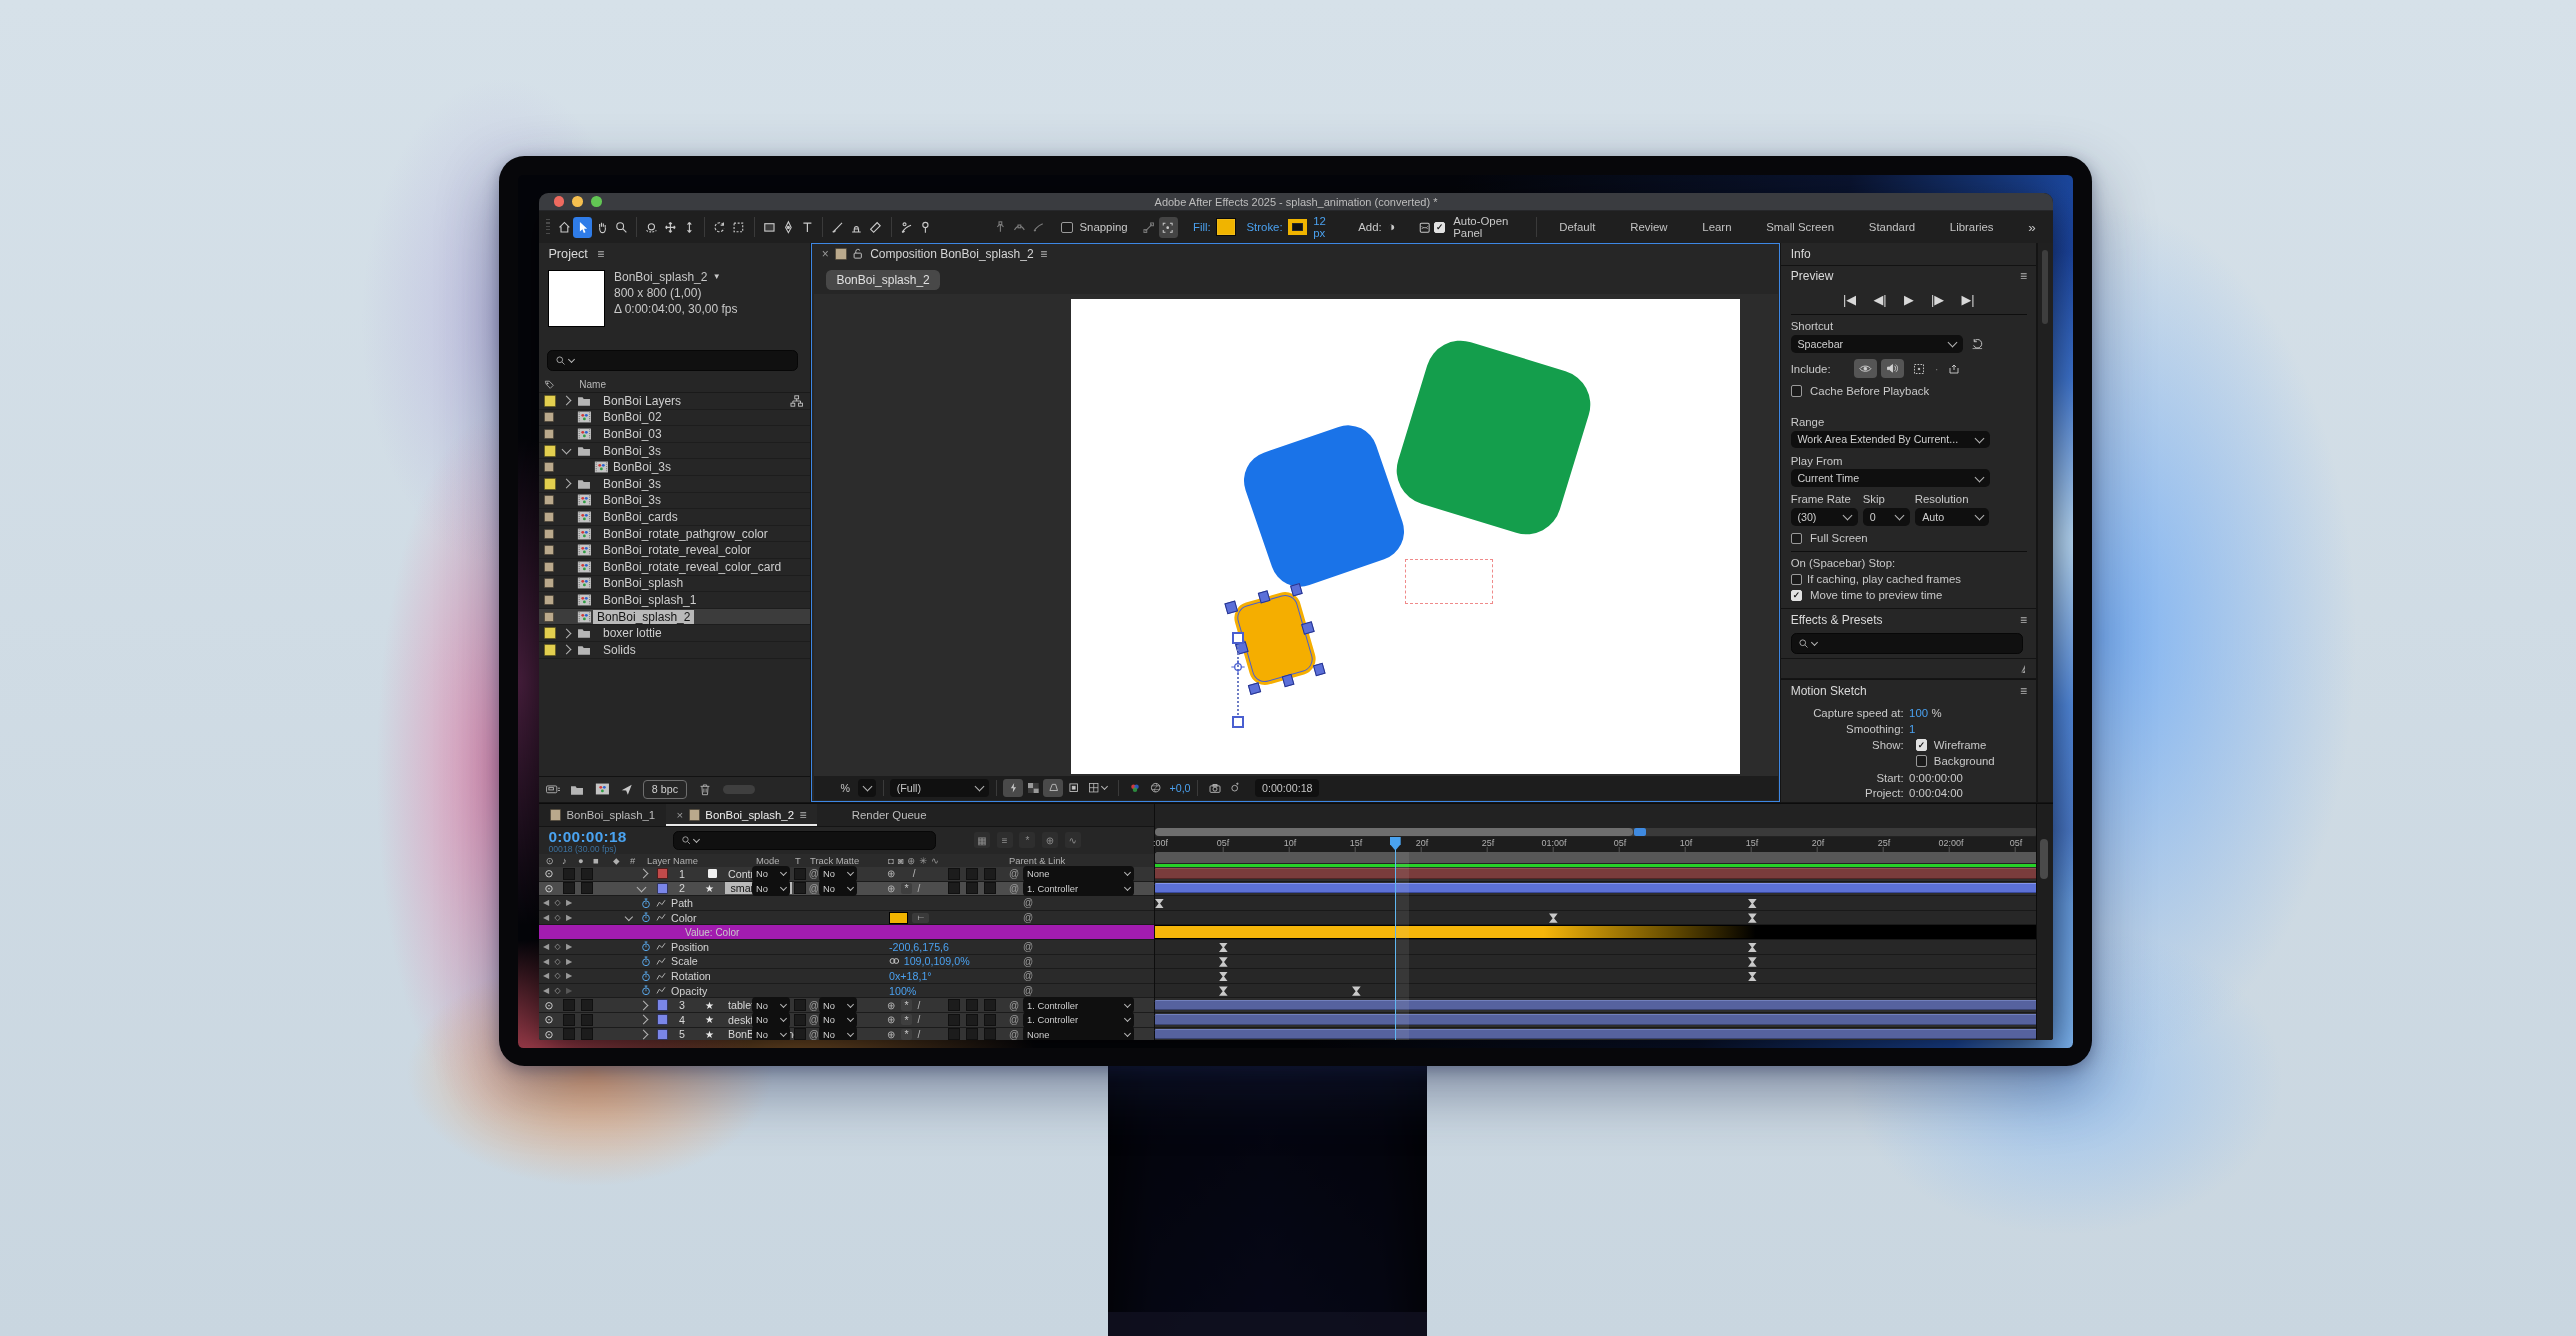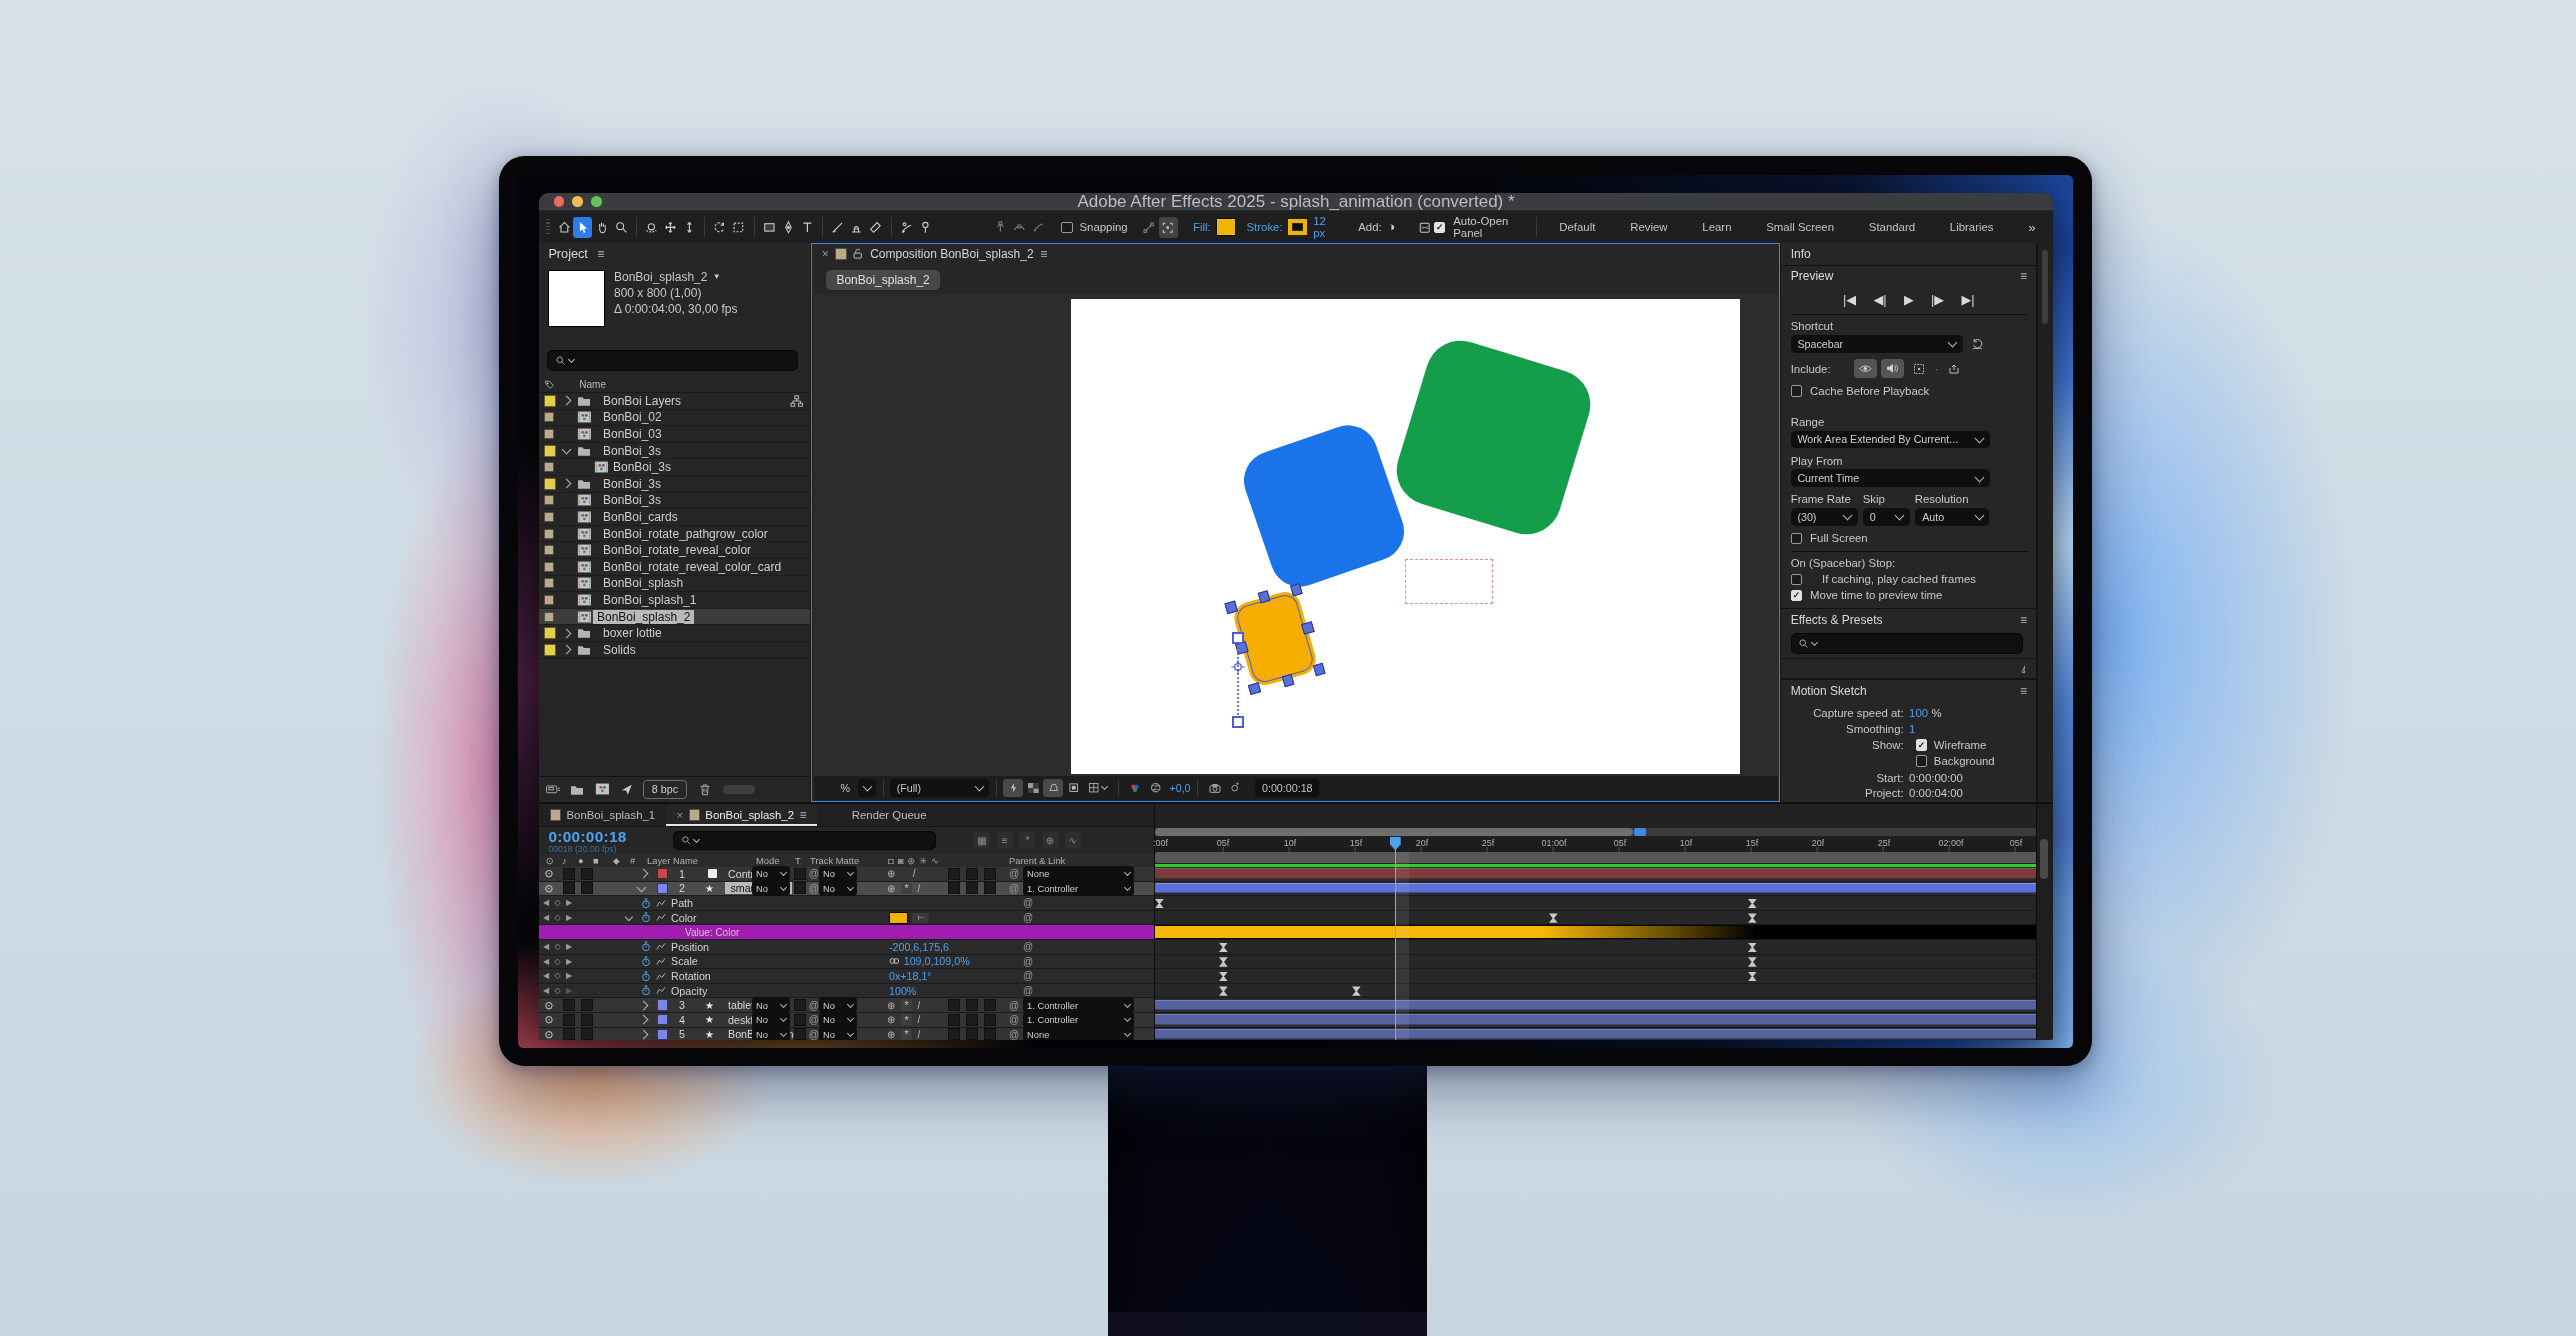--- a/index.html
+++ b/index.html
@@ -28,21 +28,21 @@
       radial-gradient(288px 168px at 2% 101%, rgba(240,90,110,.75), transparent 70%),
       radial-gradient(349px 181px at 18% 103%, rgba(245,160,70,.6), transparent 70%),
       radial-gradient(282px 349px at 0% 58%, rgba(200,80,160,.35), transparent 70%),
       linear-gradient(100deg,#04050a 55%, #0a1430 78%, #1e4fae 93%, #7db4ef 100%);}
   
   .aewin{position:absolute;left:21px;top:18px;width:1514px;height:847px;border-radius:9.4px 9.4px 2.7px 2.7px;overflow:hidden;
     background:#141414;box-shadow:0 12px 40px rgba(0,0,0,.6);color:#c9c9c9;}
   .titlebar{height:17.4px;background:#3a3c40;border-bottom:0.7px solid #26272a;position:relative;display:flex;align-items:center;justify-content:center}
   .tl{position:absolute;left:14.8px;top:3.4px;display:flex;gap:8px}
   .tl i{width:10.7px;height:10.7px;border-radius:50%;display:block}
-  .title{font-size:17px;color:#bdbdbd}
+  .title{font-size:11px;color:#bdbdbd}
   .toolbar{height:32px;background:#1f1f1f;border-bottom:1.3px solid #0c0c0c;display:flex;align-items:center;position:relative;font-size:11.4px}
   .tgrip{width:5.4px;height:17.4px;margin:0 4px 0 6.7px;background:repeating-linear-gradient(180deg,#4a4a4a 0 1.3px,transparent 1.3px 3.4px)}
   .ticon{width:21.5px;height:21.5px;border-radius:3.4px;display:flex;align-items:center;justify-content:center;color:#c9c9c9}
   .ticon.active{background:#2f7ce8;color:#fff}
   .tsep{width:0.7px;height:20px;background:#3a3a3a;margin:0 5.4px}
   .dimi{color:#7c7c7c}
   .swatch{width:20px;height:16px;border:0.7px solid #0a0a0a;box-shadow:inset 0 0 0 0.7px #fff2}
   .blue{color:#4aa0ee}
   .cb{width:11.4px;height:11.4px;border:1.3px solid #9a9a9a;border-radius:2px;background:#1a1a1a;box-sizing:border-box;flex:none}
   .cb.on{background:#e2e2e2;border-color:#e2e2e2;color:#141414;display:flex;align-items:center;justify-content:center;font-size:8.7px;font-weight:bold}
@@ -773,21 +773,21 @@
                 </span>
             </div>
 
             <div class="rp-row" style="margin-top:6.7px;gap:8px">
               <span class="cb"></span>
               <span>Full Screen</span>
             </div>
 
             <div style="border-top:0.7px solid #0e0e0e;margin:6.7px 9.4px 0"></div>
             <div class="rp-row" style="margin-top:5.4px">On (Spacebar) Stop:</div>
-            <div class="rp-row" style="margin-top:4px;gap:20px">
+            <div class="rp-row" style="margin-top:4px;gap:5px">
               <span class="cb"></span>
               <span>If caching, play cached frames</span>
             </div>
             <div class="rp-row" style="margin-top:4px;gap:8px">
               <span class="cb on"></span>
               <span>Move time to preview time</span>
             </div>
 
             <div class="shead" style="margin-top:6.7px">
                 <span>Effects &amp; Presets</span>

